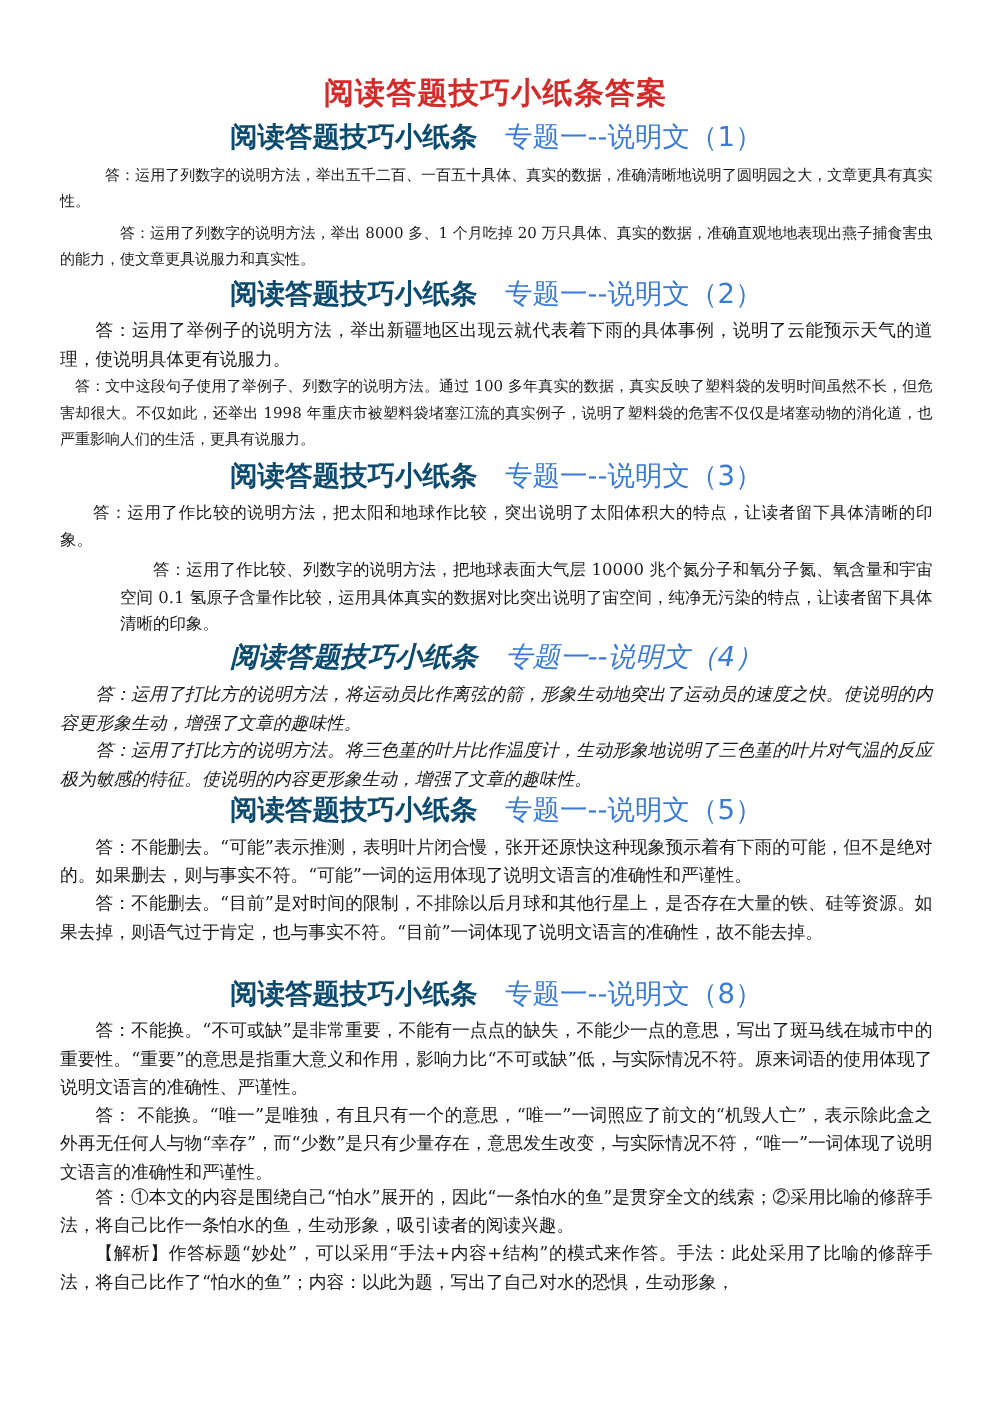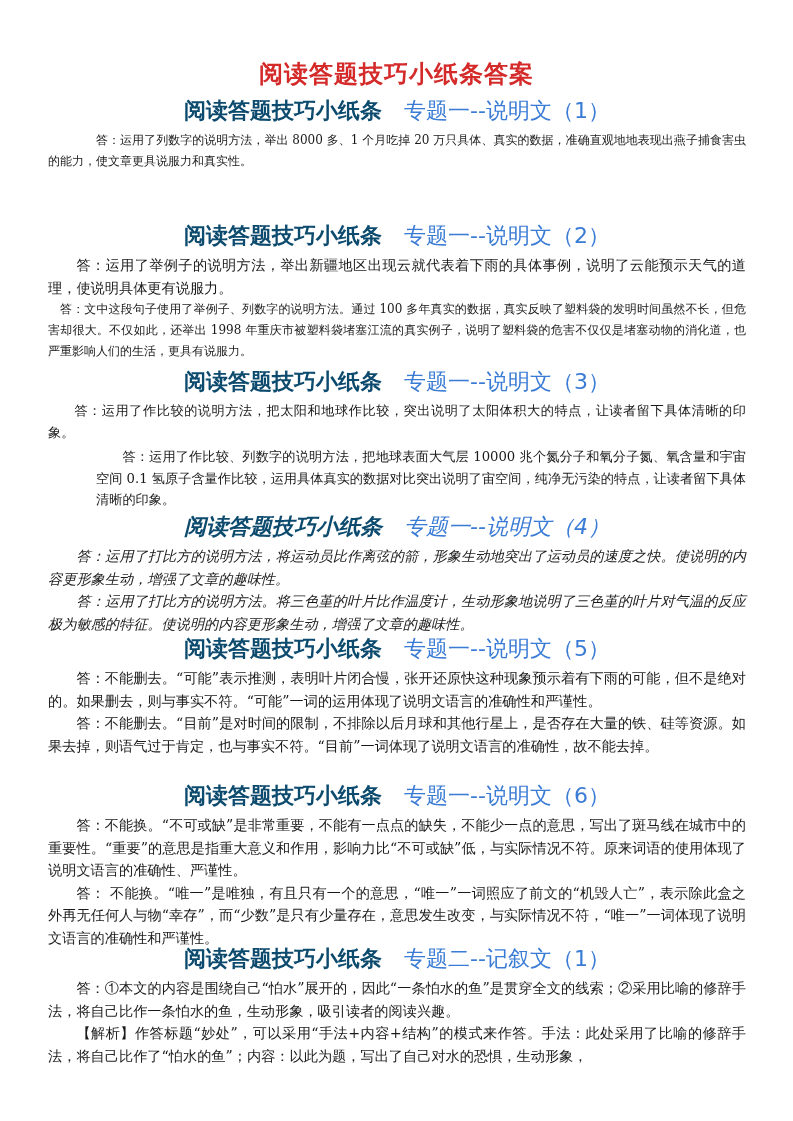--- a/index.html
+++ b/index.html
@@ -21,20 +21,21 @@
 </head>
 <body>
 
 <div class="page">
   <div class="main-title">阅读答题技巧小纸条答案</div>
 
   <div class="section" style="top:96px;">
     <div class="sec-head">
       <span class="red">阅读答题技巧小纸条</span><span class="blue">专题一--说明文（1）</span>
     </div>
+    <p class="para small" style="text-indent:3em;margin-top:4px;">答：运用了列数字的说明方法，举出五千二百、一百五十具体、真实的数据，准确清晰地说明了圆明园之大，文章更具有真实性。</p>
     <p class="para small" style="text-indent:4em;margin-top:4px;">答：运用了列数字的说明方法，举出 8000 多、1 个月吃掉 20 万只具体、真实的数据，准确直观地地表现出燕子捕食害虫的能力，使文章更具说服力和真实性。</p>
   </div>
 
   <div class="section" style="top:221px;">
     <div class="sec-head">
       <span class="red">阅读答题技巧小纸条</span><span class="blue">专题一--说明文（2）</span>
     </div>
     <p class="para big" style="margin-top:3px;">答：运用了举例子的说明方法，举出新疆地区出现云就代表着下雨的具体事例，说明了云能预示天气的道理，使说明具体更有说服力。</p>
     <p class="para small" style="text-indent:1em;">答：文中这段句子使用了举例子、列数字的说明方法。通过 100 多年真实的数据，真实反映了塑料袋的发明时间虽然不长，但危害却很大。不仅如此，还举出 1998 年重庆市被塑料袋堵塞江流的真实例子，说明了塑料袋的危害不仅仅是堵塞动物的消化道，也严重影响人们的生活，更具有说服力。</p>
   </div>
@@ -58,26 +59,23 @@
   <div class="section" style="top:634px;">
     <div class="sec-head">
       <span class="red">阅读答题技巧小纸条</span><span class="blue">专题一--说明文（5）</span>
     </div>
     <p class="para big" style="margin-top:3px;">答：不能删去。“可能”表示推测，表明叶片闭合慢，张开还原快这种现象预示着有下雨的可能，但不是绝对的。如果删去，则与事实不符。“可能”一词的运用体现了说明文语言的准确性和严谨性。</p>
     <p class="para big">答：不能删去。“目前”是对时间的限制，不排除以后月球和其他行星上，是否存在大量的铁、硅等资源。如果去掉，则语气过于肯定，也与事实不符。“目前”一词体现了说明文语言的准确性，故不能去掉。</p>
   </div>
 
   <div class="section" style="top:781px;">
     <div class="sec-head">
-      <span class="red">阅读答题技巧小纸条</span><span class="blue">专题一--说明文（6）</span>
+      <span class="red">阅读答题技巧小纸条</span><span class="blue">专题一--说明文（8）</span>
     </div>
     <p class="para big" style="margin-top:3px;">答：不能换。“不可或缺”是非常重要，不能有一点点的缺失，不能少一点的意思，写出了斑马线在城市中的重要性。“重要”的意思是指重大意义和作用，影响力比“不可或缺”低，与实际情况不符。原来词语的使用体现了说明文语言的准确性、严谨性。</p>
     <p class="para big">答： 不能换。“唯一”是唯独，有且只有一个的意思，“唯一”一词照应了前文的“机毁人亡”，表示除此盒之外再无任何人与物“幸存”，而“少数”是只有少量存在，意思发生改变，与实际情况不符，“唯一”一词体现了说明文语言的准确性和严谨性。</p>
   </div>
 
   <div class="section" style="top:944px;">
-    <div class="sec-head">
-      <span class="red">阅读答题技巧小纸条</span><span class="blue">专题二--记叙文（1）</span>
-    </div>
     <p class="para big" style="margin-top:3px;">答：①本文的内容是围绕自己“怕水”展开的，因此“一条怕水的鱼”是贯穿全文的线索；②采用比喻的修辞手法，将自己比作一条怕水的鱼，生动形象，吸引读者的阅读兴趣。</p>
     <p class="para big">【解析】作答标题“妙处”，可以采用“手法+内容+结构”的模式来作答。手法：此处采用了比喻的修辞手法，将自己比作了“怕水的鱼”；内容：以此为题，写出了自己对水的恐惧，生动形象，</p>
   </div>
 </div>
 
 </body></html>

